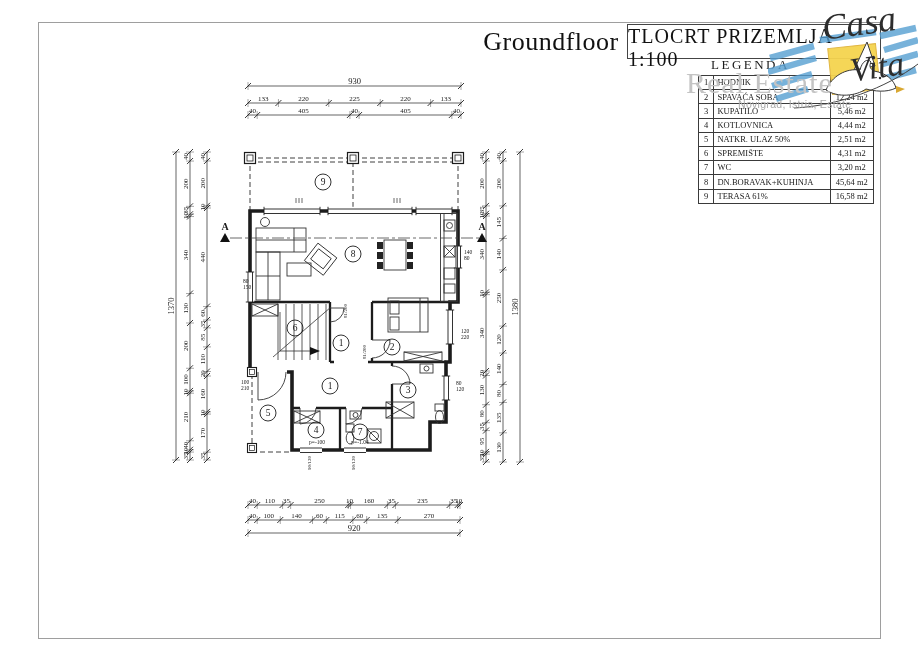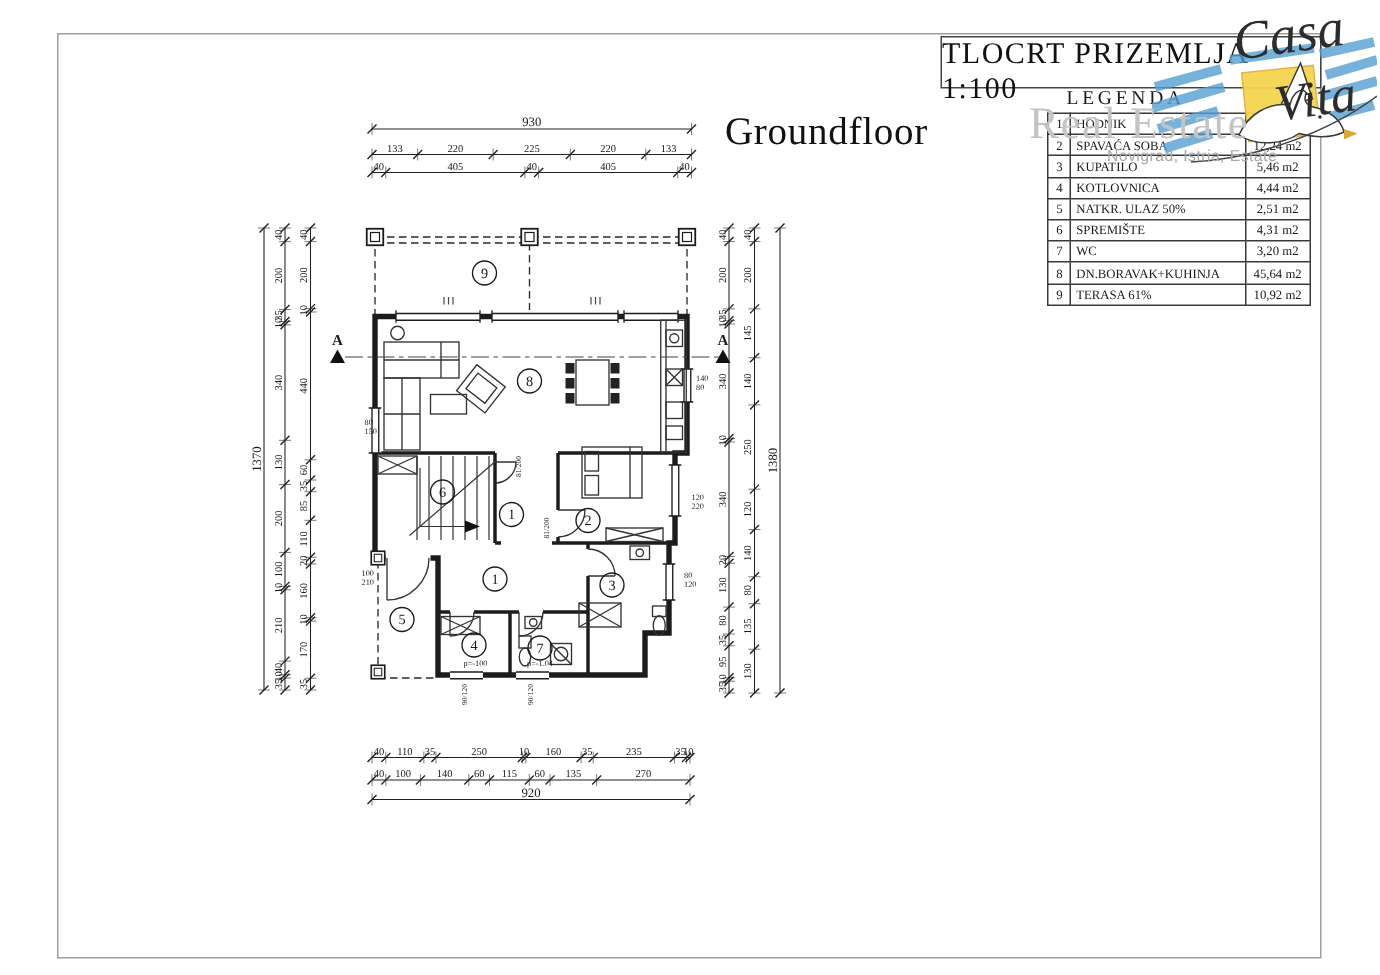--- a/index.html
+++ b/index.html
@@ -1,21 +1,21 @@
 <!DOCTYPE html>
 <html><head>
 <meta charset="utf-8">
 <style>
   html,body{margin:0;padding:0;}
   body{width:920px;height:650px;position:relative;background:#fff;overflow:hidden;
        font-family:"Liberation Serif",serif;color:#1a1a1a;}
   #frame{position:absolute;left:38px;top:22px;width:841px;height:615px;
          border:1.5px solid #9e9e9e;}
   #groundfloor-title{position:absolute;left:468px;top:27px;width:166px;text-align:center;
-         font-size:26px;letter-spacing:.5px;color:#111;margin-top:46px;}
+         font-size:26px;letter-spacing:.5px;color:#111;}
   #drawing-title-box{position:absolute;left:627px;top:24px;width:252px;height:33px;
          border:1.2px solid #444;display:flex;align-items:flex-start;justify-content:center;
          font-size:20px;letter-spacing:1px;color:#111;background:transparent;}
   #legenda-heading{position:absolute;left:711px;top:57px;font-size:13px;letter-spacing:2.5px;}
   #legend-table{position:absolute;left:698px;top:75px;width:176px;border-collapse:collapse;}
   #legend-table td{border:0.8px solid #3a3a3a;height:13.2px;font-size:8.5px;line-height:1;
          padding:0 2px;white-space:nowrap;overflow:hidden;}
   #legend-table td.num{text-align:center;width:14px;}
   #legend-table td.nm{width:118px;padding-left:3px;margin-left:48px;}
   #legend-table td.ar{width:42px;text-align:center;}
@@ -82,21 +82,21 @@
         <td class="ar">3,20 m2</td>
       </tr>
       <tr>
         <td class="num">8</td>
         <td class="nm">DN.BORAVAK+KUHINJA</td>
         <td class="ar">45,64 m2</td>
       </tr>
       <tr>
         <td class="num">9</td>
         <td class="nm">TERASA 61%</td>
-        <td class="ar">10,92 m2</td>
+        <td class="ar">16,58 m2</td>
       </tr>
     </tbody>
 </table>
 
 <svg id="plan-svg" width="920" height="650" viewBox="0 0 920 650">
 
   <g stroke="#2a2a2a" stroke-width="0.9" fill="none" stroke-dasharray="5,3">
     <path d="M250,158 H458 M250,162 H458 M250,158 V211 M458,158 V211 M353,162 V211"></path>
   </g>
   <g stroke="#1c1c1c" fill="#fff">

